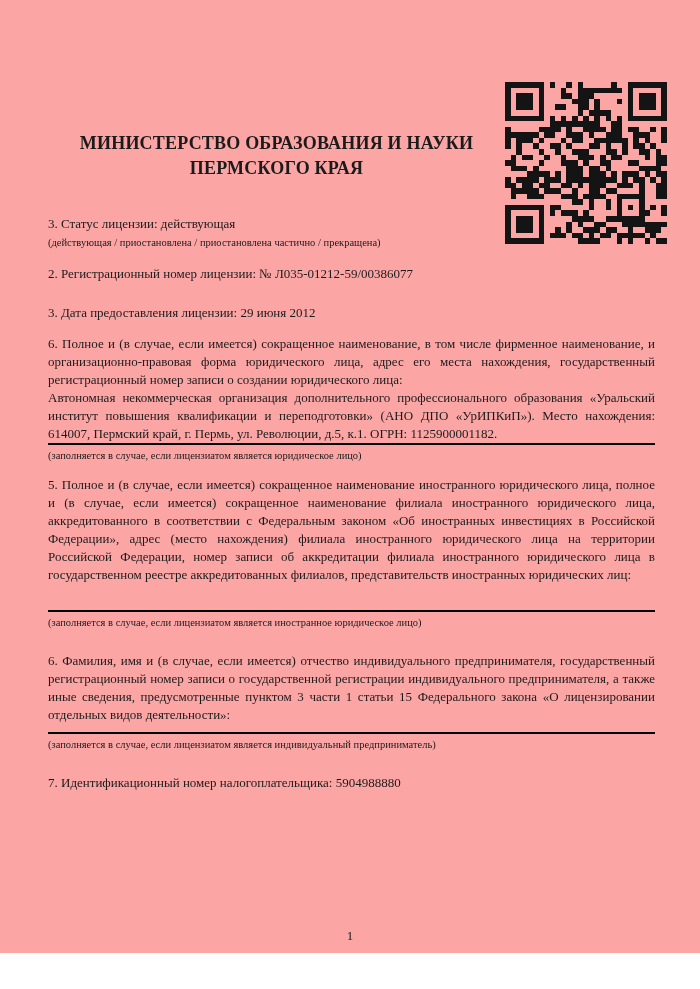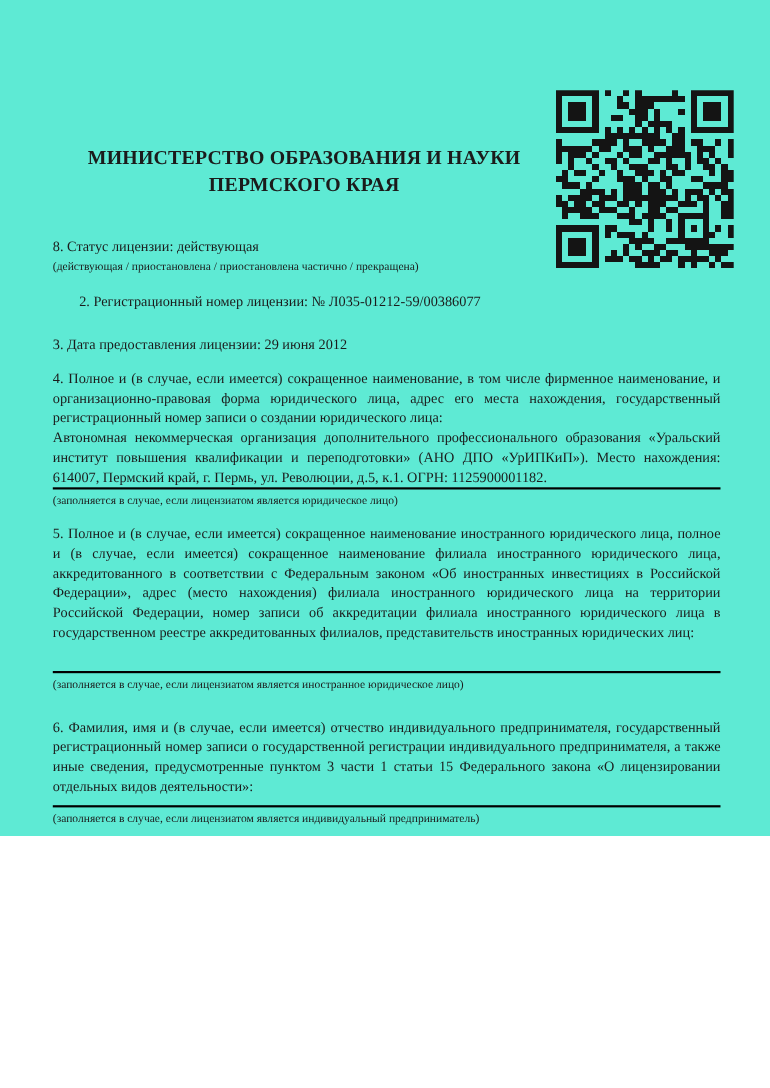--- a/index.html
+++ b/index.html
@@ -5,22 +5,22 @@
   html, body { margin: 0; padding: 0; }
   body {
     width: 700px; height: 989px;
     background: #ffffff;
     font-family: "Liberation Serif", serif;
     color: #1b1b1b;
     -webkit-font-smoothing: antialiased;
   }
   .page {
     position: relative;
-    width: 700px; height: 760px;
-    background: #5eead4;
+    width: 700px; height: 953px;
+    background: #fca5a5;
     overflow: hidden;
   }
   .qr {
     position: absolute;
     top: 82px; left: 505px;
     width: 162px; height: 162px;
   }
   .qr svg { display: block; width: 162px; height: 162px; }
   .header {
     padding-top: 131px;
@@ -56,21 +56,21 @@
     font-size: 10.5px;
     line-height: 13px;
     text-align: left;
   }
   .rule {
     border-top: 2px solid #000;
     height: 0;
   }
   .mt-i1 { margin-top: 34px; }
   .mt-n1 { margin-top: 3px; }
-  .mt-i2 { margin-top: 16px; margin-left: 24px; }
+  .mt-i2 { margin-top: 16px; }
   .mt-i3 { margin-top: 21px; }
   .mt-i4 { margin-top: 13px; }
   .mt-r4 { margin-top: 0px; }
   .mt-n4 { margin-top: 4px; }
   .mt-i5 { margin-top: 14px; }
   .mt-r5 { margin-top: 8px; }
   .mt-n5 { margin-top: 4px; }
   .mt-i6 { margin-top: 23px; }
   .mt-r6 { margin-top: 8px; }
   .mt-n6 { margin-top: 4px; }
@@ -537,28 +537,28 @@
   </div>
 
   <div class="header">
     <div class="org-line">МИНИСТЕРСТВО ОБРАЗОВАНИЯ И НАУКИ</div>
     <div class="org-line">ПЕРМСКОГО КРАЯ</div>
   </div>
 
   <div class="content">
 
 
-    <div class="item mt-i1">8. Статус лицензии: действующая</div>
+    <div class="item mt-i1">3. Статус лицензии: действующая</div>
     <div class="note mt-n1">(действующая / приостановлена / приостановлена частично / прекращена)</div>
 
     <div class="item mt-i2">2. Регистрационный номер лицензии: № Л035-01212-59/00386077</div>
 
     <div class="item mt-i3">3. Дата предоставления лицензии: 29 июня 2012</div>
 
-    <div class="item just mt-i4">4. Полное и (в случае, если имеется) сокращенное наименование, в том числе фирменное наименование, и организационно-правовая форма юридического лица, адрес его места нахождения, государственный регистрационный номер записи о создании юридического лица:</div>
+    <div class="item just mt-i4">6. Полное и (в случае, если имеется) сокращенное наименование, в том числе фирменное наименование, и организационно-правовая форма юридического лица, адрес его места нахождения, государственный регистрационный номер записи о создании юридического лица:</div>
     <div class="item just">Автономная некоммерческая организация дополнительного профессионального образования «Уральский институт повышения квалификации и переподготовки» (АНО ДПО «УрИПКиП»). Место нахождения: 614007, Пермский край, г. Пермь, ул. Революции, д.5, к.1. ОГРН: 1125900001182.</div>
     <div class="rule mt-r4"></div>
     <div class="note mt-n4">(заполняется в случае, если лицензиатом является юридическое лицо)</div>
 
     <div class="item just mt-i5">5. Полное и (в случае, если имеется) сокращенное наименование иностранного юридического лица, полное и (в случае, если имеется) сокращенное наименование филиала иностранного юридического лица, аккредитованного в соответствии с Федеральным законом «Об иностранных инвестициях в Российской Федерации», адрес (место нахождения) филиала иностранного юридического лица на территории Российской Федерации, номер записи об аккредитации филиала иностранного юридического лица в государственном реестре аккредитованных филиалов, представительств иностранных юридических лиц:</div>
     <div class="item">&nbsp;</div>
     <div class="rule mt-r5"></div>
     <div class="note mt-n5">(заполняется в случае, если лицензиатом является иностранное юридическое лицо)</div>
 
     <div class="item just mt-i6">6. Фамилия, имя и (в случае, если имеется) отчество индивидуального предпринимателя, государственный регистрационный номер записи о государственной регистрации индивидуального предпринимателя, а также иные сведения, предусмотренные пунктом 3 части 1 статьи 15 Федерального закона «О лицензировании отдельных видов деятельности»:</div>

